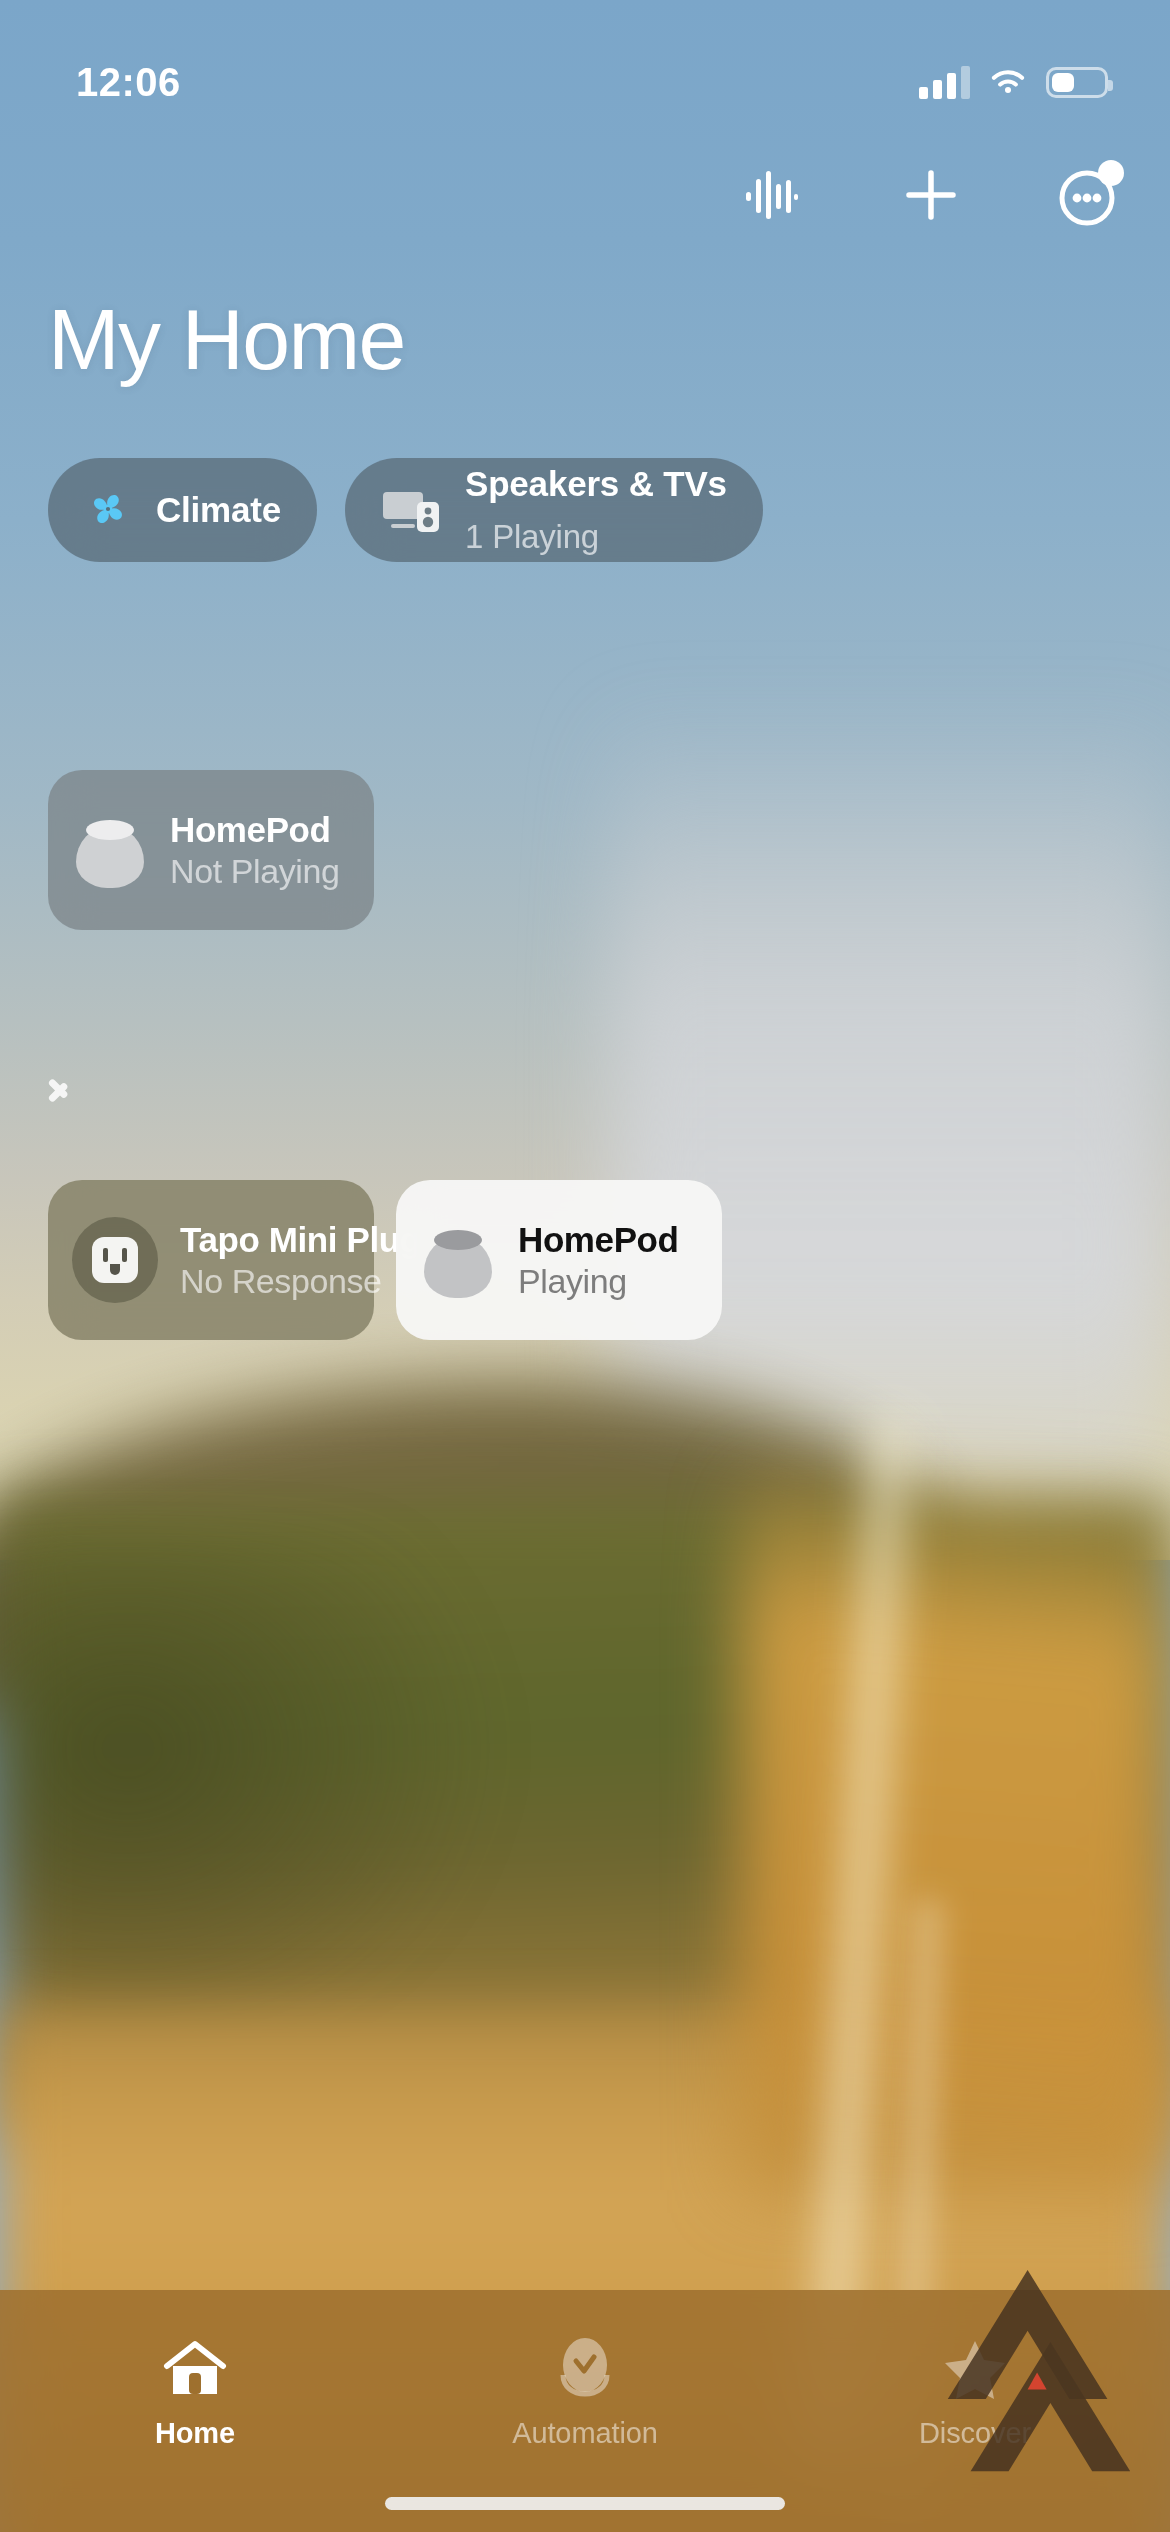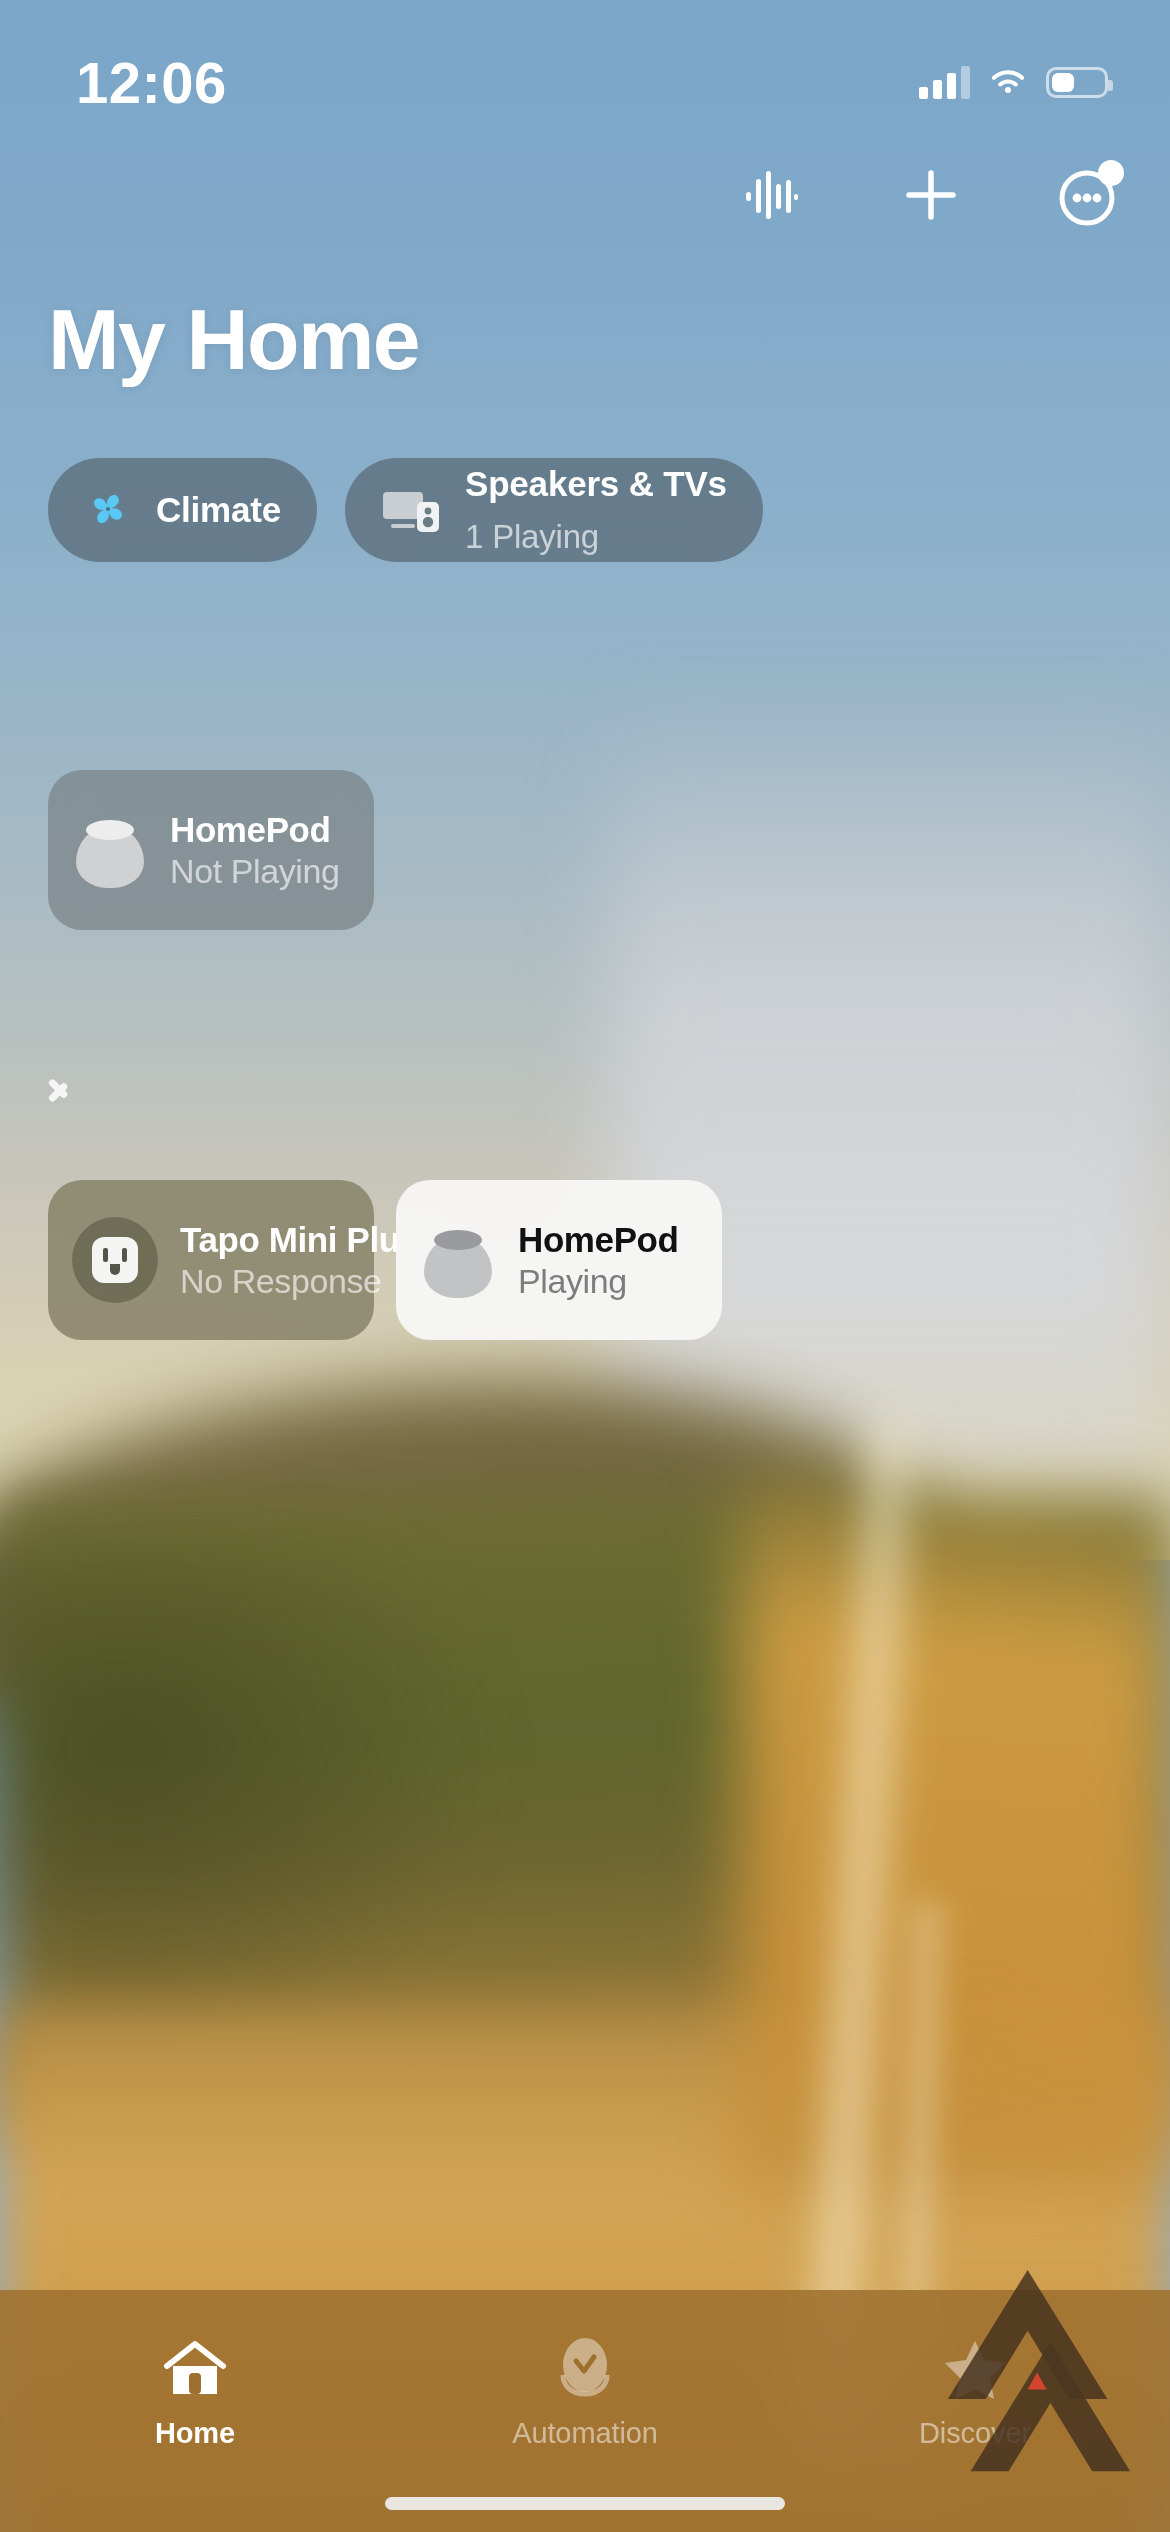--- a/index.html
+++ b/index.html
@@ -92,21 +92,21 @@
   }
 
   
   .statusbar {
     position: absolute; top: 0; left: 0; right: 0; height: 140px;
     display: flex; align-items: center; justify-content: space-between;
     padding: 0 62px 0 76px;
     color: #fff;
   }
   .sb-time {
-    font-size: 58px; font-weight: 600; letter-spacing: .5px;
+    font-size: 40px; font-weight: 600; letter-spacing: .5px;
     margin-top: 24px;
   }
   .sb-right { display: flex; align-items: center; gap: 16px; margin-top: 24px; }
   .sig { display: flex; align-items: flex-end; gap: 5px; height: 34px; }
   .sig i { display: block; width: 9px; background: #fff; border-radius: 2px; }
   .sig i:nth-child(1) { height: 12px; }
   .sig i:nth-child(2) { height: 19px; }
   .sig i:nth-child(3) { height: 26px; }
   .sig i:nth-child(4) { height: 33px; opacity: .42; }
   .batt {
@@ -128,21 +128,21 @@
   }
   .navbtn {
     width: 74px; height: 74px;
     display: flex; align-items: center; justify-content: center;
     color: #fff;
   }
 
   
   .home-title {
     position: absolute; left: 48px; top: 290px;
-    font-size: 86px; font-weight: 700; color: #fff;
+    font-size: 86px; font-weight: 400; color: #fff;
     letter-spacing: -1.6px;
     text-shadow: 0 1px 8px rgba(60,80,100,.14);
   }
 
   
   .pills {
     position: absolute; left: 48px; top: 458px;
     display: flex; gap: 28px;
   }
   .pill {

